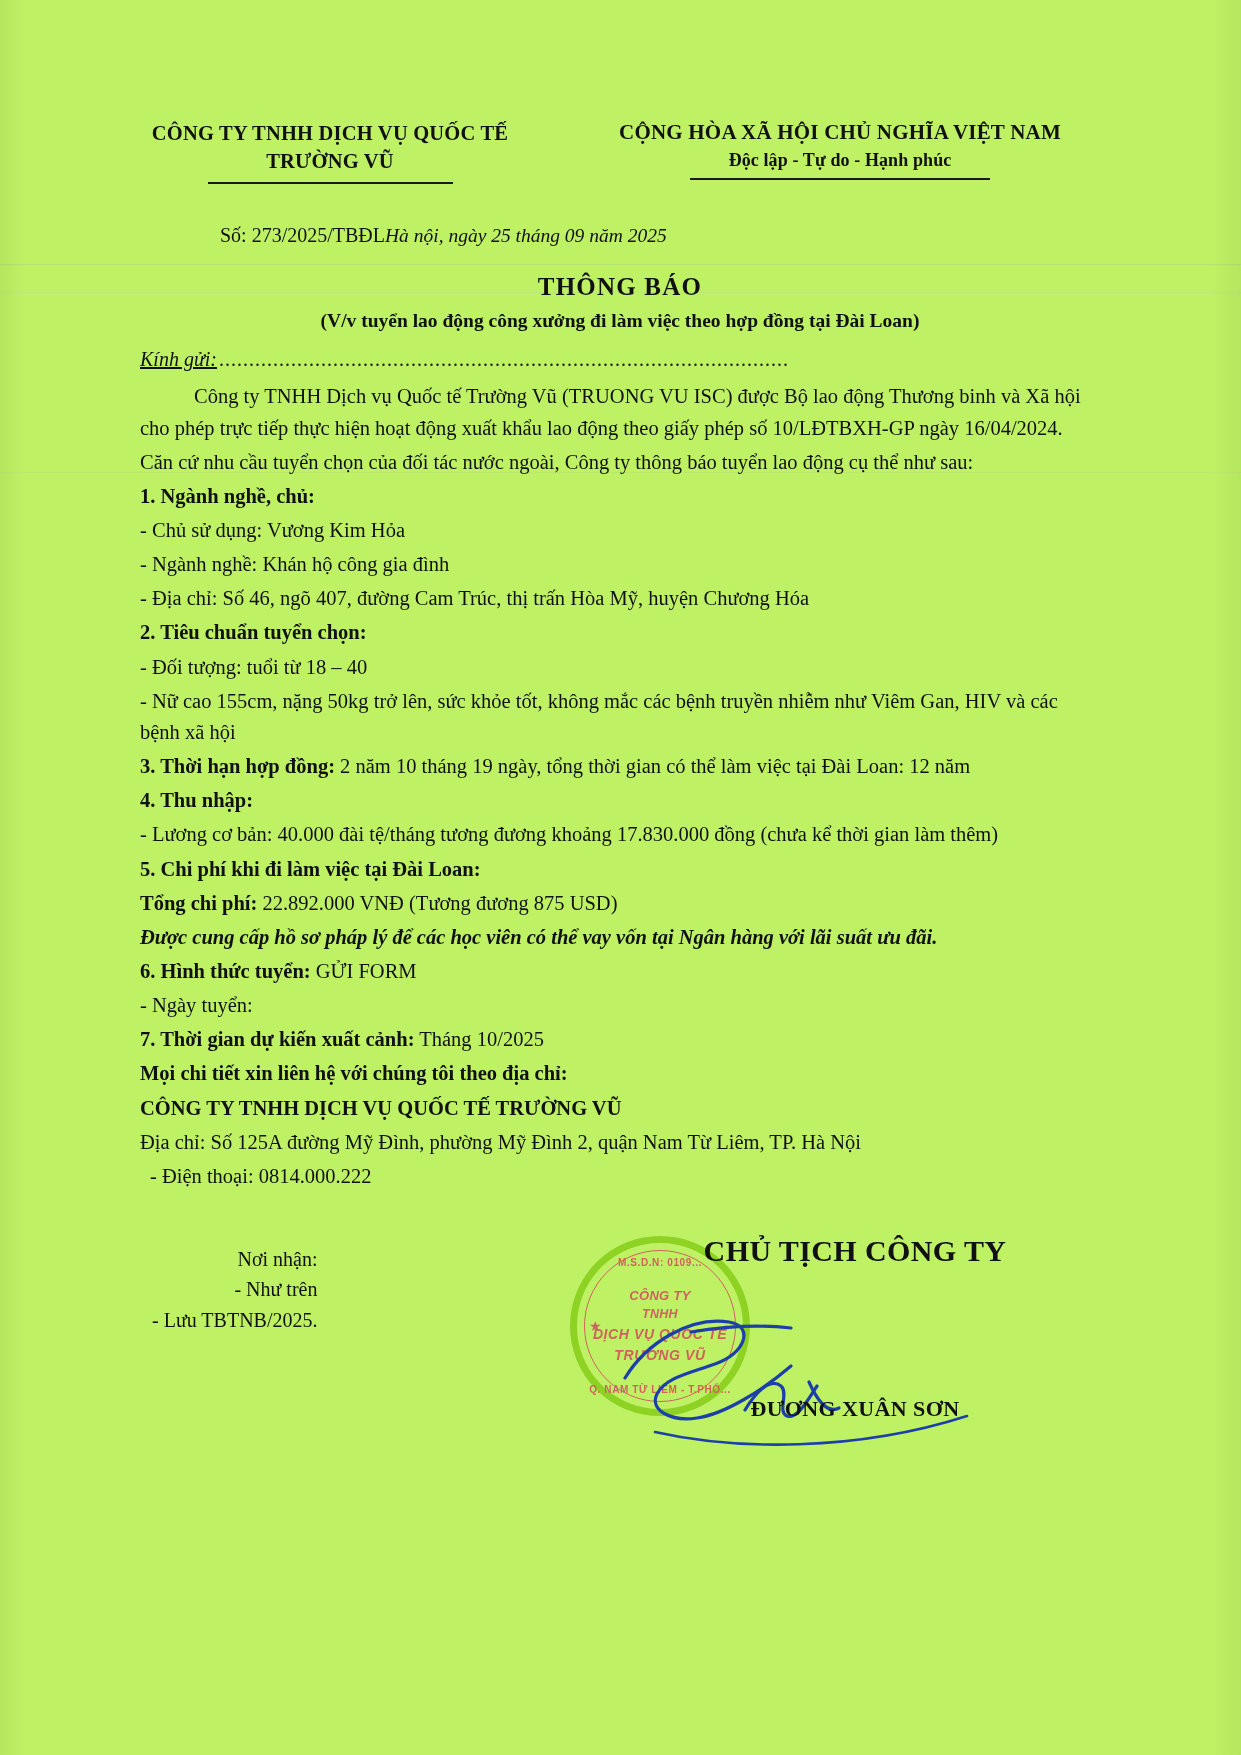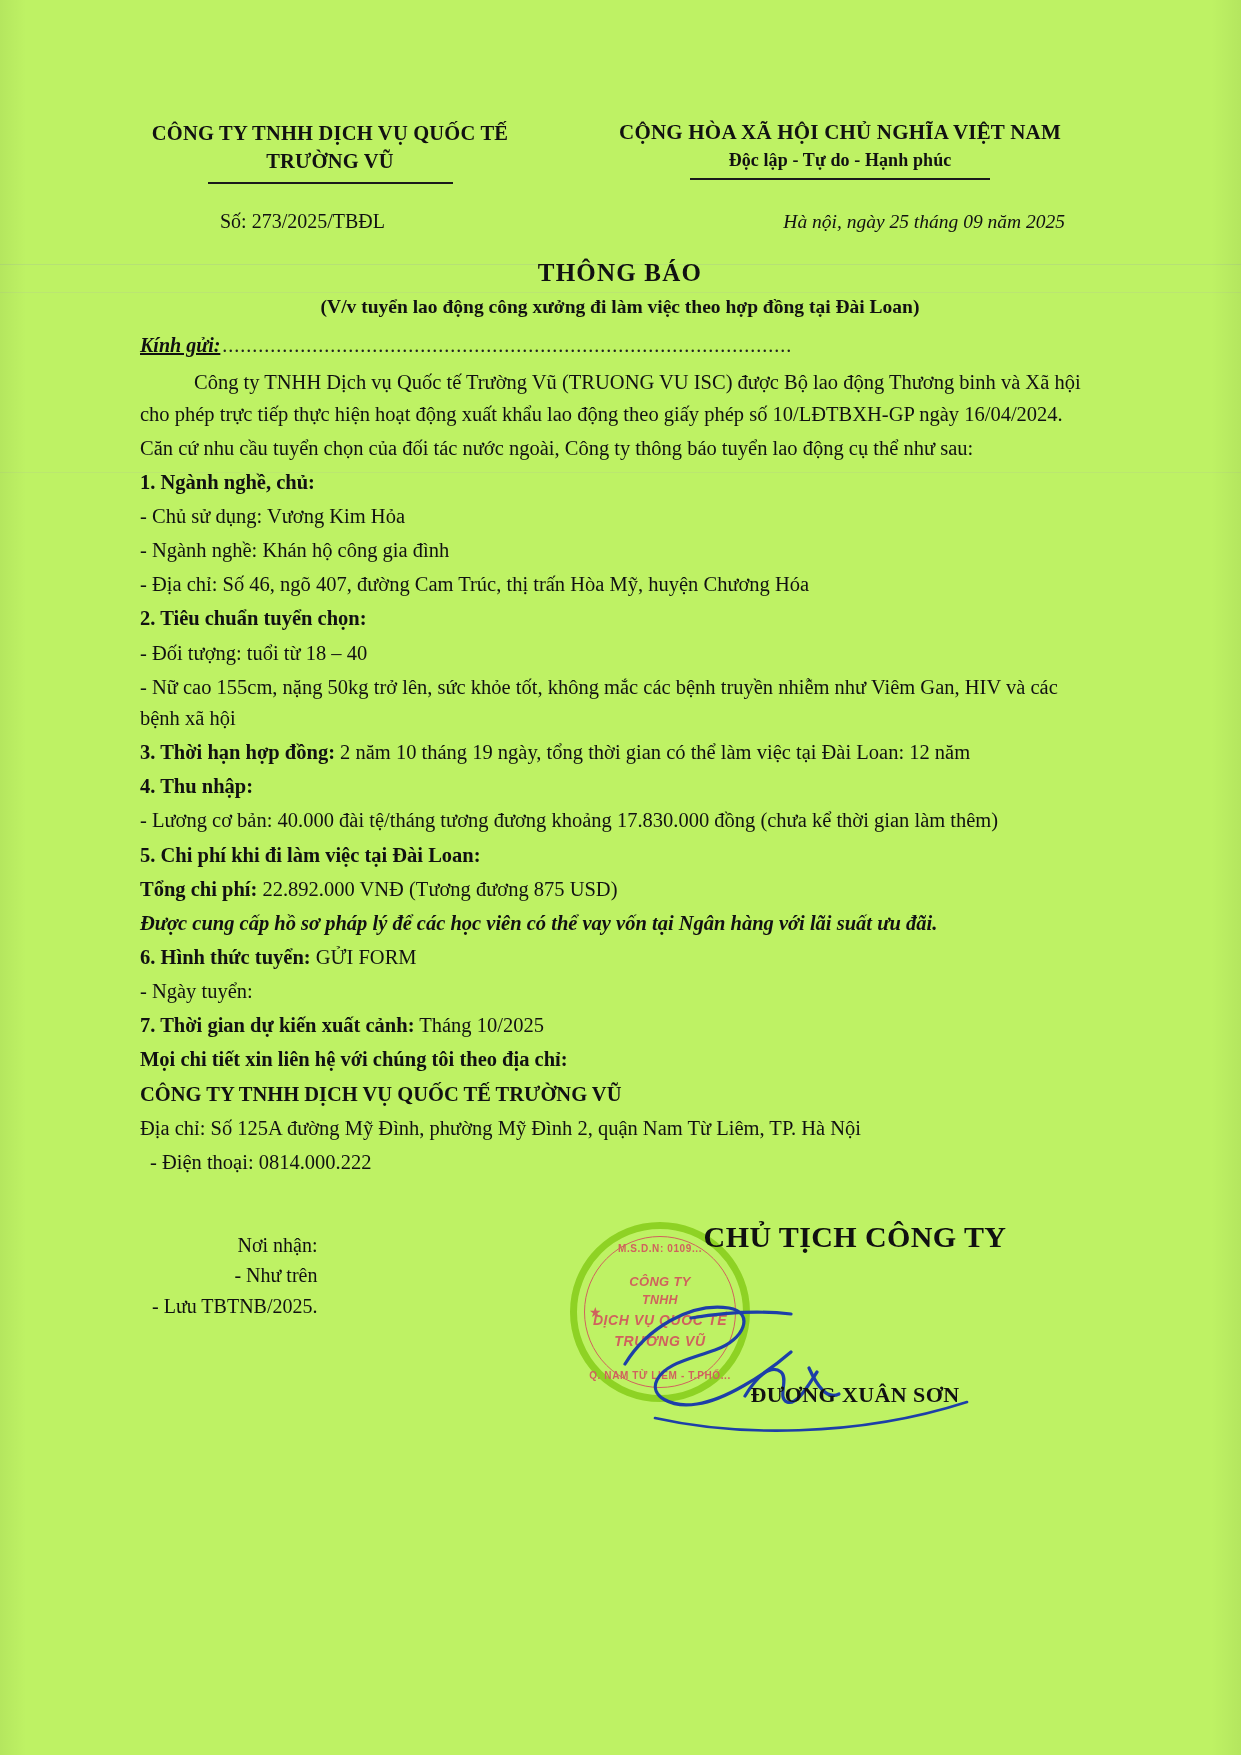--- a/index.html
+++ b/index.html
@@ -76,23 +76,22 @@
   .rule {
     height: 2px;
     background: #1b1b1b;
     margin: 7px auto 0 auto;
   }
   .rule.left { width: 245px; }
   .rule.right { width: 300px; }
 
   .subhdr {
     display: flex;
-    justify-content: space-between;
     align-items: baseline;
-    margin-top: 26px;
+    margin-top: 40px;
   }
   .doc-no {
     font-size: 20px;
     margin-left: 80px;
   }
   .doc-date {
     font-size: 19.5px;
     font-style: italic;
     margin-right: 35px;
   }
@@ -113,21 +112,21 @@
     margin-top: 9px;
   }
 
   .kinhgui-row {
     margin-top: 16px;
     display: flex;
     align-items: baseline;
     font-size: 20px;
   }
   .kinhgui-label {
-    font-weight: bold;
+    font-weight: normal;
     font-style: italic;
     text-decoration: underline;
     white-space: nowrap;
   }
   .dots {
     flex: 1;
     overflow: hidden;
     white-space: nowrap;
     letter-spacing: 1px;
     color: #222;

